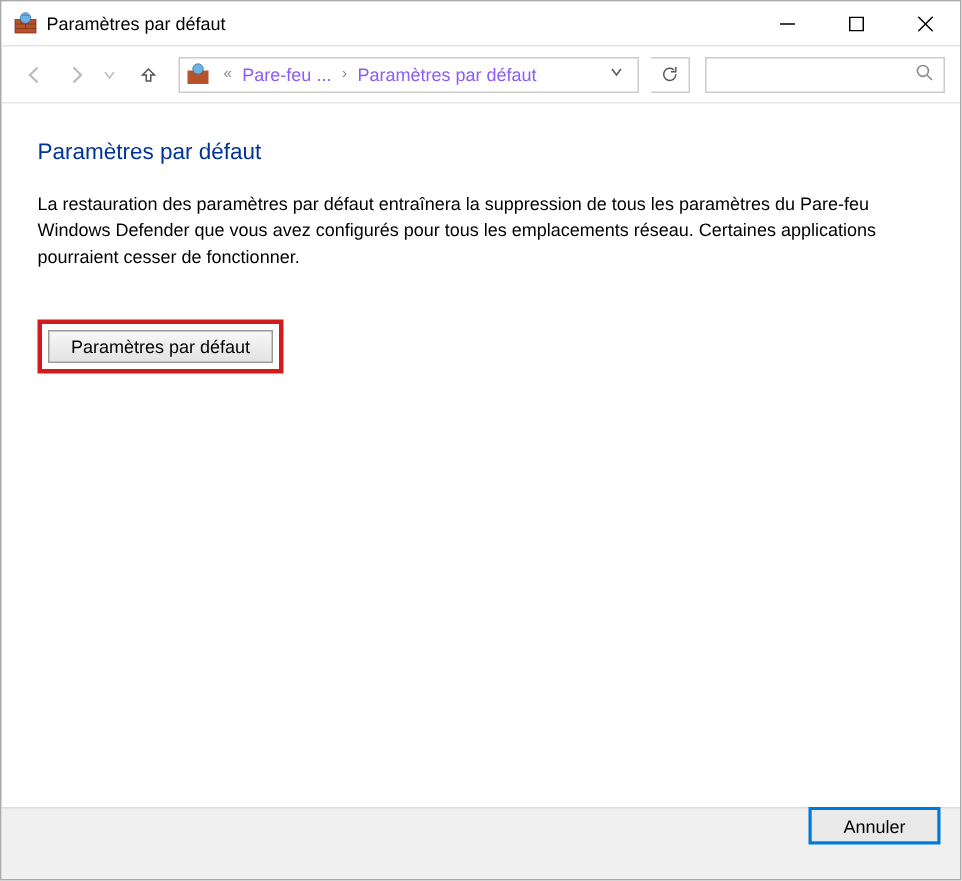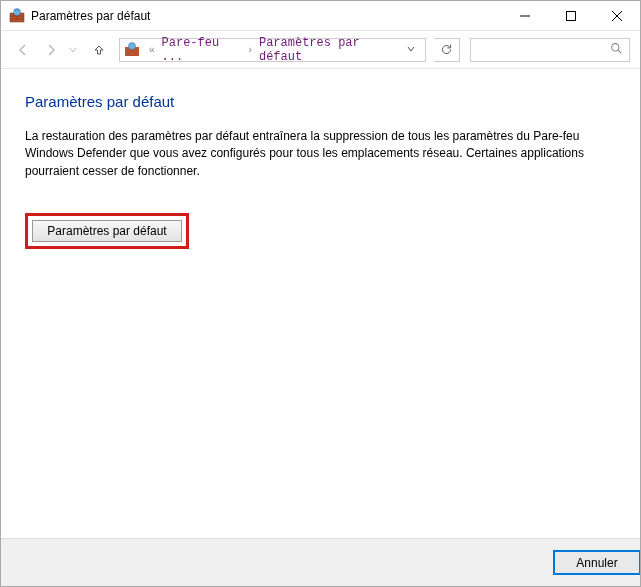--- a/index.html
+++ b/index.html
@@ -60,21 +60,21 @@
       height: 24px;
       border: 1px solid #ccc;
       display: flex;
       align-items: center;
       padding: 0 4px;
       margin: 0 4px;
       background: #fff;
     }
     .addressbar .app-icon-small { width: 16px; height: 16px; margin-right: 4px; display:flex; align-items:center; justify-content:center; }
     .addressbar .chev { color: #888; padding: 0 5px; font-size: 10px; }
-    .addressbar .crumb { padding: 0 2px; color: #701a75; font-family: Liberation Mono, monospace; }
+    .addressbar .crumb { padding: 0 2px; color: #8b5cf6; }
     .addressbar .dropdown-chev { margin-left: auto; color: #666; padding: 0 6px; font-size: 10px; }
     .refresh-btn {
       width: 26px; height: 24px;
       border: 1px solid #ccc;
       border-left: none;
       display: flex; align-items: center; justify-content: center;
       color: #555; font-size: 13px;
       margin-right: 6px;
     }
     .searchbox {
@@ -116,23 +116,22 @@
       border: 1px solid #999;
       font-size: 12px;
       padding: 0 14px;
       cursor: default;
     }
 
     .footer {
       height: 48px;
       border-top: 1px solid #ddd;
       display: flex;
-      align-items: center;
       justify-content: flex-end;
-      padding: 0 0;
+      padding: 0 14px;
       background: #f0f0f0;
     }
     .cancel-btn {
       min-width: 86px;
       height: 23px;
       background: #e9e9e9;
       border: 1px solid #888;
       outline: 2px solid #0078d7;
       outline-offset: -1px;
       font-size: 12px;

